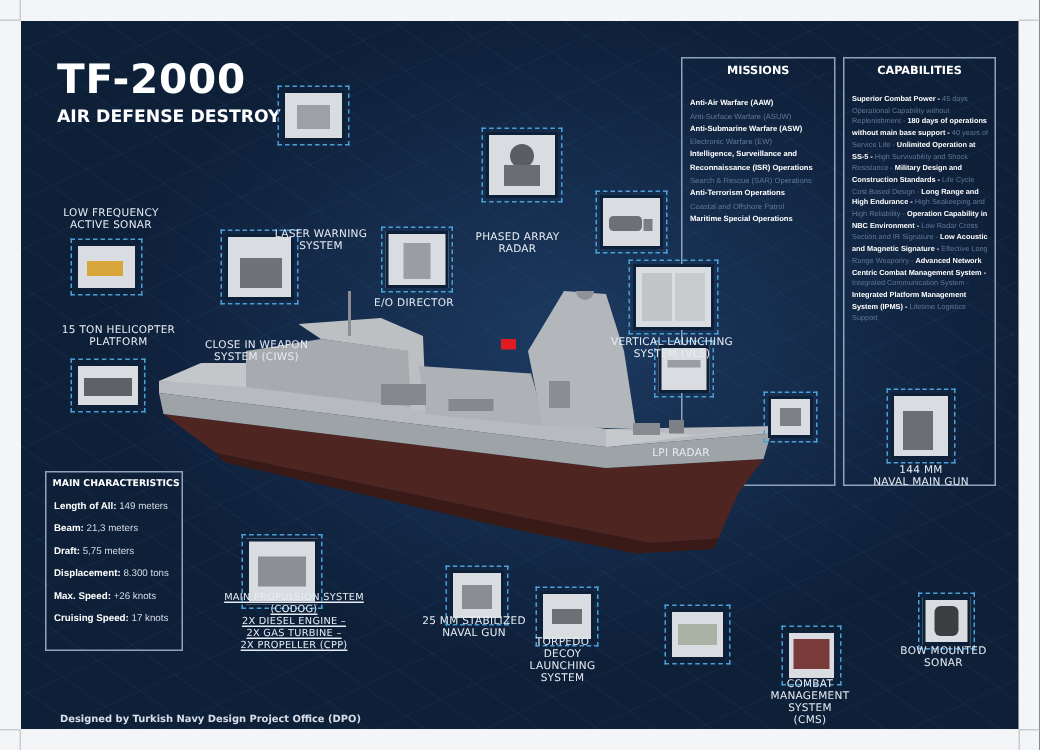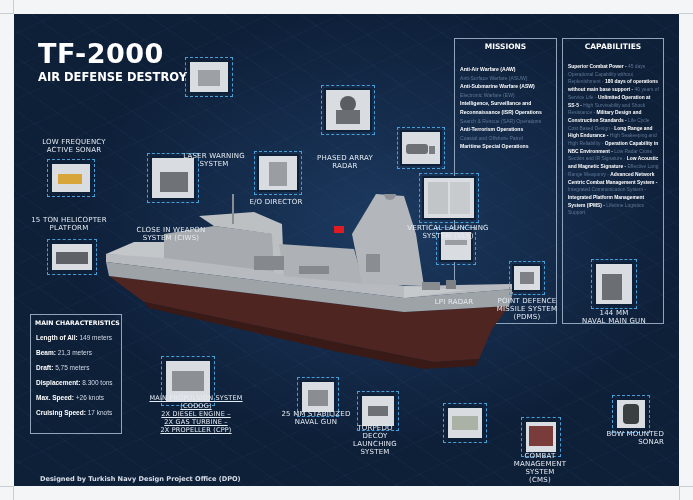--- a/index.html
+++ b/index.html
@@ -170,35 +170,30 @@
       <div>PHASED ARRAY</div>
       <div>RADAR</div>
     </div>
   <div class="label" style="left:114px;top:212px;width:86px;">
       <div>CLOSE IN WEAPON</div>
       <div>SYSTEM (CIWS)</div>
     </div>
   <div class="label" style="left:232px;top:184px;width:60px;">
       <div>E/O DIRECTOR</div>
     </div>
-  <div class="label" style="left:10px;top:202px;width:90px;">
+  <div class="label" style="left:20px;top:202px;width:90px;">
       <div>15 TON HELICOPTER</div>
       <div>PLATFORM</div>
     </div>
   <div class="label" style="left:392px;top:210px;width:84px;">
       <div>VERTICAL LAUNCHING</div>
       <div>SYSTEM (VLS)</div>
     </div>
   <div class="label" style="left:412px;top:253px;width:56px;margin-top:31px;">
       <div>LPI RADAR</div>
-    </div>
-  <div class="label" style="left:478px;top:283px;width:70px;">
-      <div>POINT DEFENCE</div>
-      <div>MISSILE SYSTEM</div>
-      <div>(PDMS)</div>
     </div>
   <div class="label" style="left:560px;top:295px;width:80px;">
       <div>144 MM</div>
       <div>NAVAL MAIN GUN</div>
     </div>
   <div class="label" style="left:126px;top:380px;width:112px;font-size:6.5px;text-decoration:underline;">
       <div>MAIN PROPULSION SYSTEM (CODOG)</div>
       <div>2X DIESEL ENGINE –</div>
       <div>2X GAS TURBINE –</div>
       <div>2X PROPELLER (CPP)</div>
@@ -210,21 +205,21 @@
   <div class="label" style="left:326px;top:410px;width:70px;">
       <div>TORPEDO</div>
       <div>DECOY LAUNCHING</div>
       <div>SYSTEM</div>
     </div>
   <div class="label" style="left:484px;top:438px;width:84px;">
       <div>COMBAT</div>
       <div>MANAGEMENT SYSTEM</div>
       <div>(CMS)</div>
     </div>
-  <div class="label" style="left:580px;top:416px;width:70px;text-align:right;">
+  <div class="label" style="left:580px;top:416px;width:70px;">
       <div>BOW MOUNTED</div>
       <div>SONAR</div>
     </div>
 
   <div class="box mc">
     <div class="box-title">MAIN CHARACTERISTICS</div>
     <div class="row"><b>Length of All:</b> <span class="v">149 meters</span></div>
     <div class="row"><b>Beam:</b> <span class="v">21,3 meters</span></div>
     <div class="row"><b>Draft:</b> <span class="v">5,75 meters</span></div>
     <div class="row"><b>Displacement:</b> <span class="v">8.300 tons</span></div>

